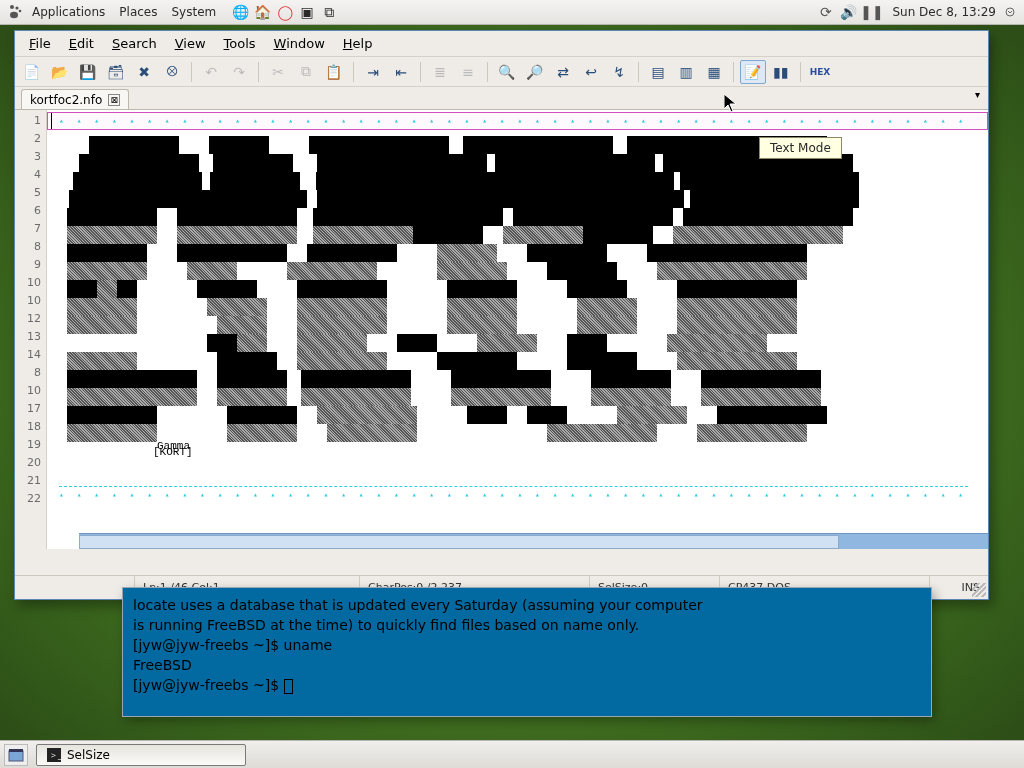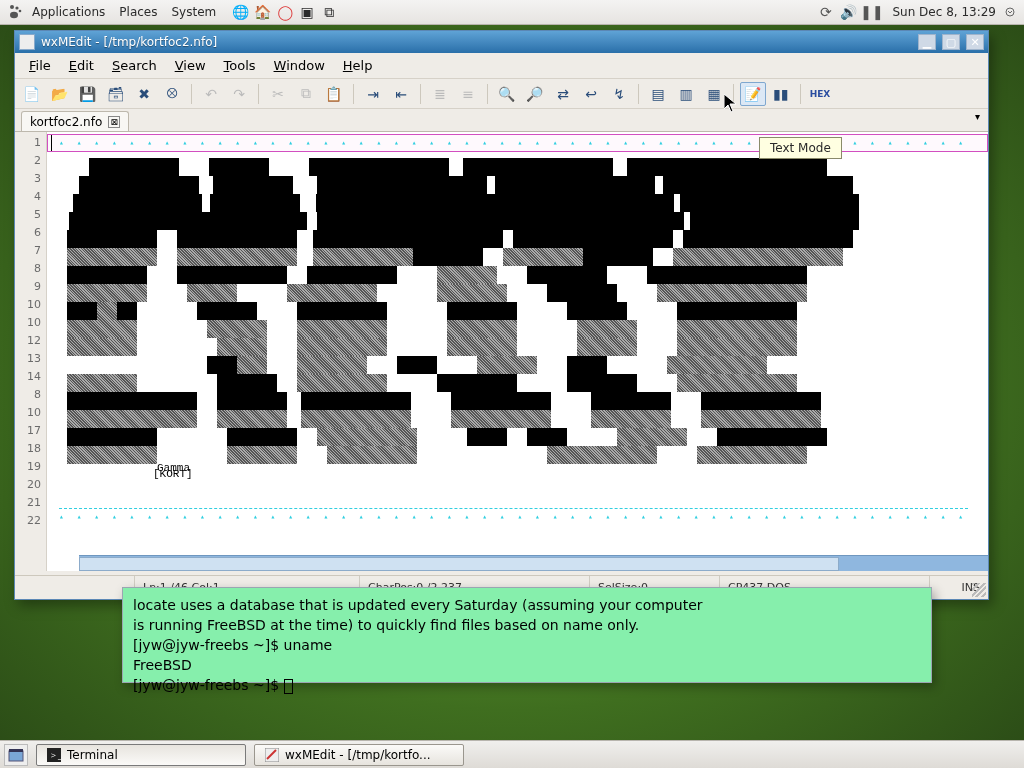--- a/index.html
+++ b/index.html
@@ -94,22 +94,22 @@
 .editor-hscroll { position:absolute; left:32px; right:0; bottom:0; height:16px; background:#8fb7df; border-top:1px solid #6f97bf;}
 .editor-hscroll .thumb { position:absolute; left:0; top:1px; width:760px; height:14px; background:#cfe1f2; border:1px solid #8cabca;}
 
 .statusbar { height:24px; background:#efece7; border-top:1px solid #cdc8bd; display:flex; align-items:center; font-size:11px; color:#333; position:absolute; left:0; right:0; bottom:0;}
 .statusbar .cell { border-right:1px solid #d0ccc2; height:100%; display:flex; align-items:center; padding:0 8px;}
 .resize-grip { position:absolute; right:2px; bottom:2px; width:14px; height:14px;
   background:repeating-linear-gradient(135deg,#bbb 0 2px,transparent 2px 4px);}
 
 
 .term-window {
-  position:absolute; left:122px; top:587px; width:810px; height:96px;
-  background:#86efac; border:1px solid #9aa6b2; box-shadow:3px 4px 10px rgba(0,0,0,.3);
+  position:absolute; left:122px; top:587px; width:810px; height:130px;
+  background:#0369a1; border:1px solid #9aa6b2; box-shadow:3px 4px 10px rgba(0,0,0,.3);
 }
 .term-body { padding:8px 10px; font-family:"Courier New",monospace; font-size:14px; line-height:19px; color:#000; white-space:pre-wrap;}
 .term-cursor { display:inline-block; width:9px; height:15px; border:1px solid #000; vertical-align:text-bottom;}
 </style>
 </head>
 <body>
 
 <div class="top-panel">
   <span class="foot-icon">
     <svg width="16" height="16" viewBox="0 0 16 16">
@@ -137,27 +137,20 @@
     <span class="expand-down">
       <svg width="10" height="10" viewBox="0 0 10 10">
           <circle cx="5" cy="5" r="4" fill="none" stroke="#666"></circle>
           <path d="M3 4l2 2 2-2" stroke="#666" fill="none"></path>
         </svg>
     </span>
   </span>
 </div>
 
 <div class="app-window">
-  <div class="titlebar">
-    <span class="appicon"></span>
-    <span class="title">wxMEdit - [/tmp/kortfoc2.nfo]</span>
-    <span class="wbtn">▁</span>
-    <span class="wbtn">▢</span>
-    <span class="wbtn">✕</span>
-  </div>
   <div class="menubar">
     <span class="mitem"><u>F</u><span></span>ile</span>
     <span class="mitem"><u>E</u>dit</span>
     <span class="mitem"><u>S</u>earch</span>
     <span class="mitem"><u>V</u>iew</span>
     <span class="mitem"><u>T</u>ools</span>
     <span class="mitem"><u>W</u>indow</span>
     <span class="mitem"><u>H</u>elp</span>
   </div>
   <div class="toolbar">
@@ -510,30 +503,21 @@
         <rect x="1" y="1" width="14" height="3" fill="#335"></rect>
       </svg>
   </div>
   <div class="task active">
     <span class="ticon">
       <svg width="14" height="14" viewBox="0 0 14 14">
           <rect width="14" height="14" fill="#222"></rect>
           <text x="2" y="10" font-size="9" fill="#eee">＞_</text>
         </svg>
     </span>
-    <span>Terminal</span>
-  </div>
-  <div class="task">
-    <span class="ticon">
-      <svg width="14" height="14" viewBox="0 0 14 14">
-          <rect width="14" height="14" fill="#eee" stroke="#888"></rect>
-          <path d="M2 11 L11 2" stroke="#c33" stroke-width="2"></path>
-        </svg>
-    </span>
-    <span>wxMEdit - [/tmp/kortfo...</span>
+    <span>SelSize</span>
   </div>
 </div>
 
 <div style="position:absolute; left:724px; top:94px; pointer-events:none; z-index:10">
   <svg width="14" height="20" viewBox="0 0 14 20">
       <path d="M0 0 L0 15 L4 11 L7 18 L9 17 L6 10 L12 10 Z" fill="#000" stroke="#fff" stroke-width="1"></path>
     </svg>
 </div>
 
 </body></html>

